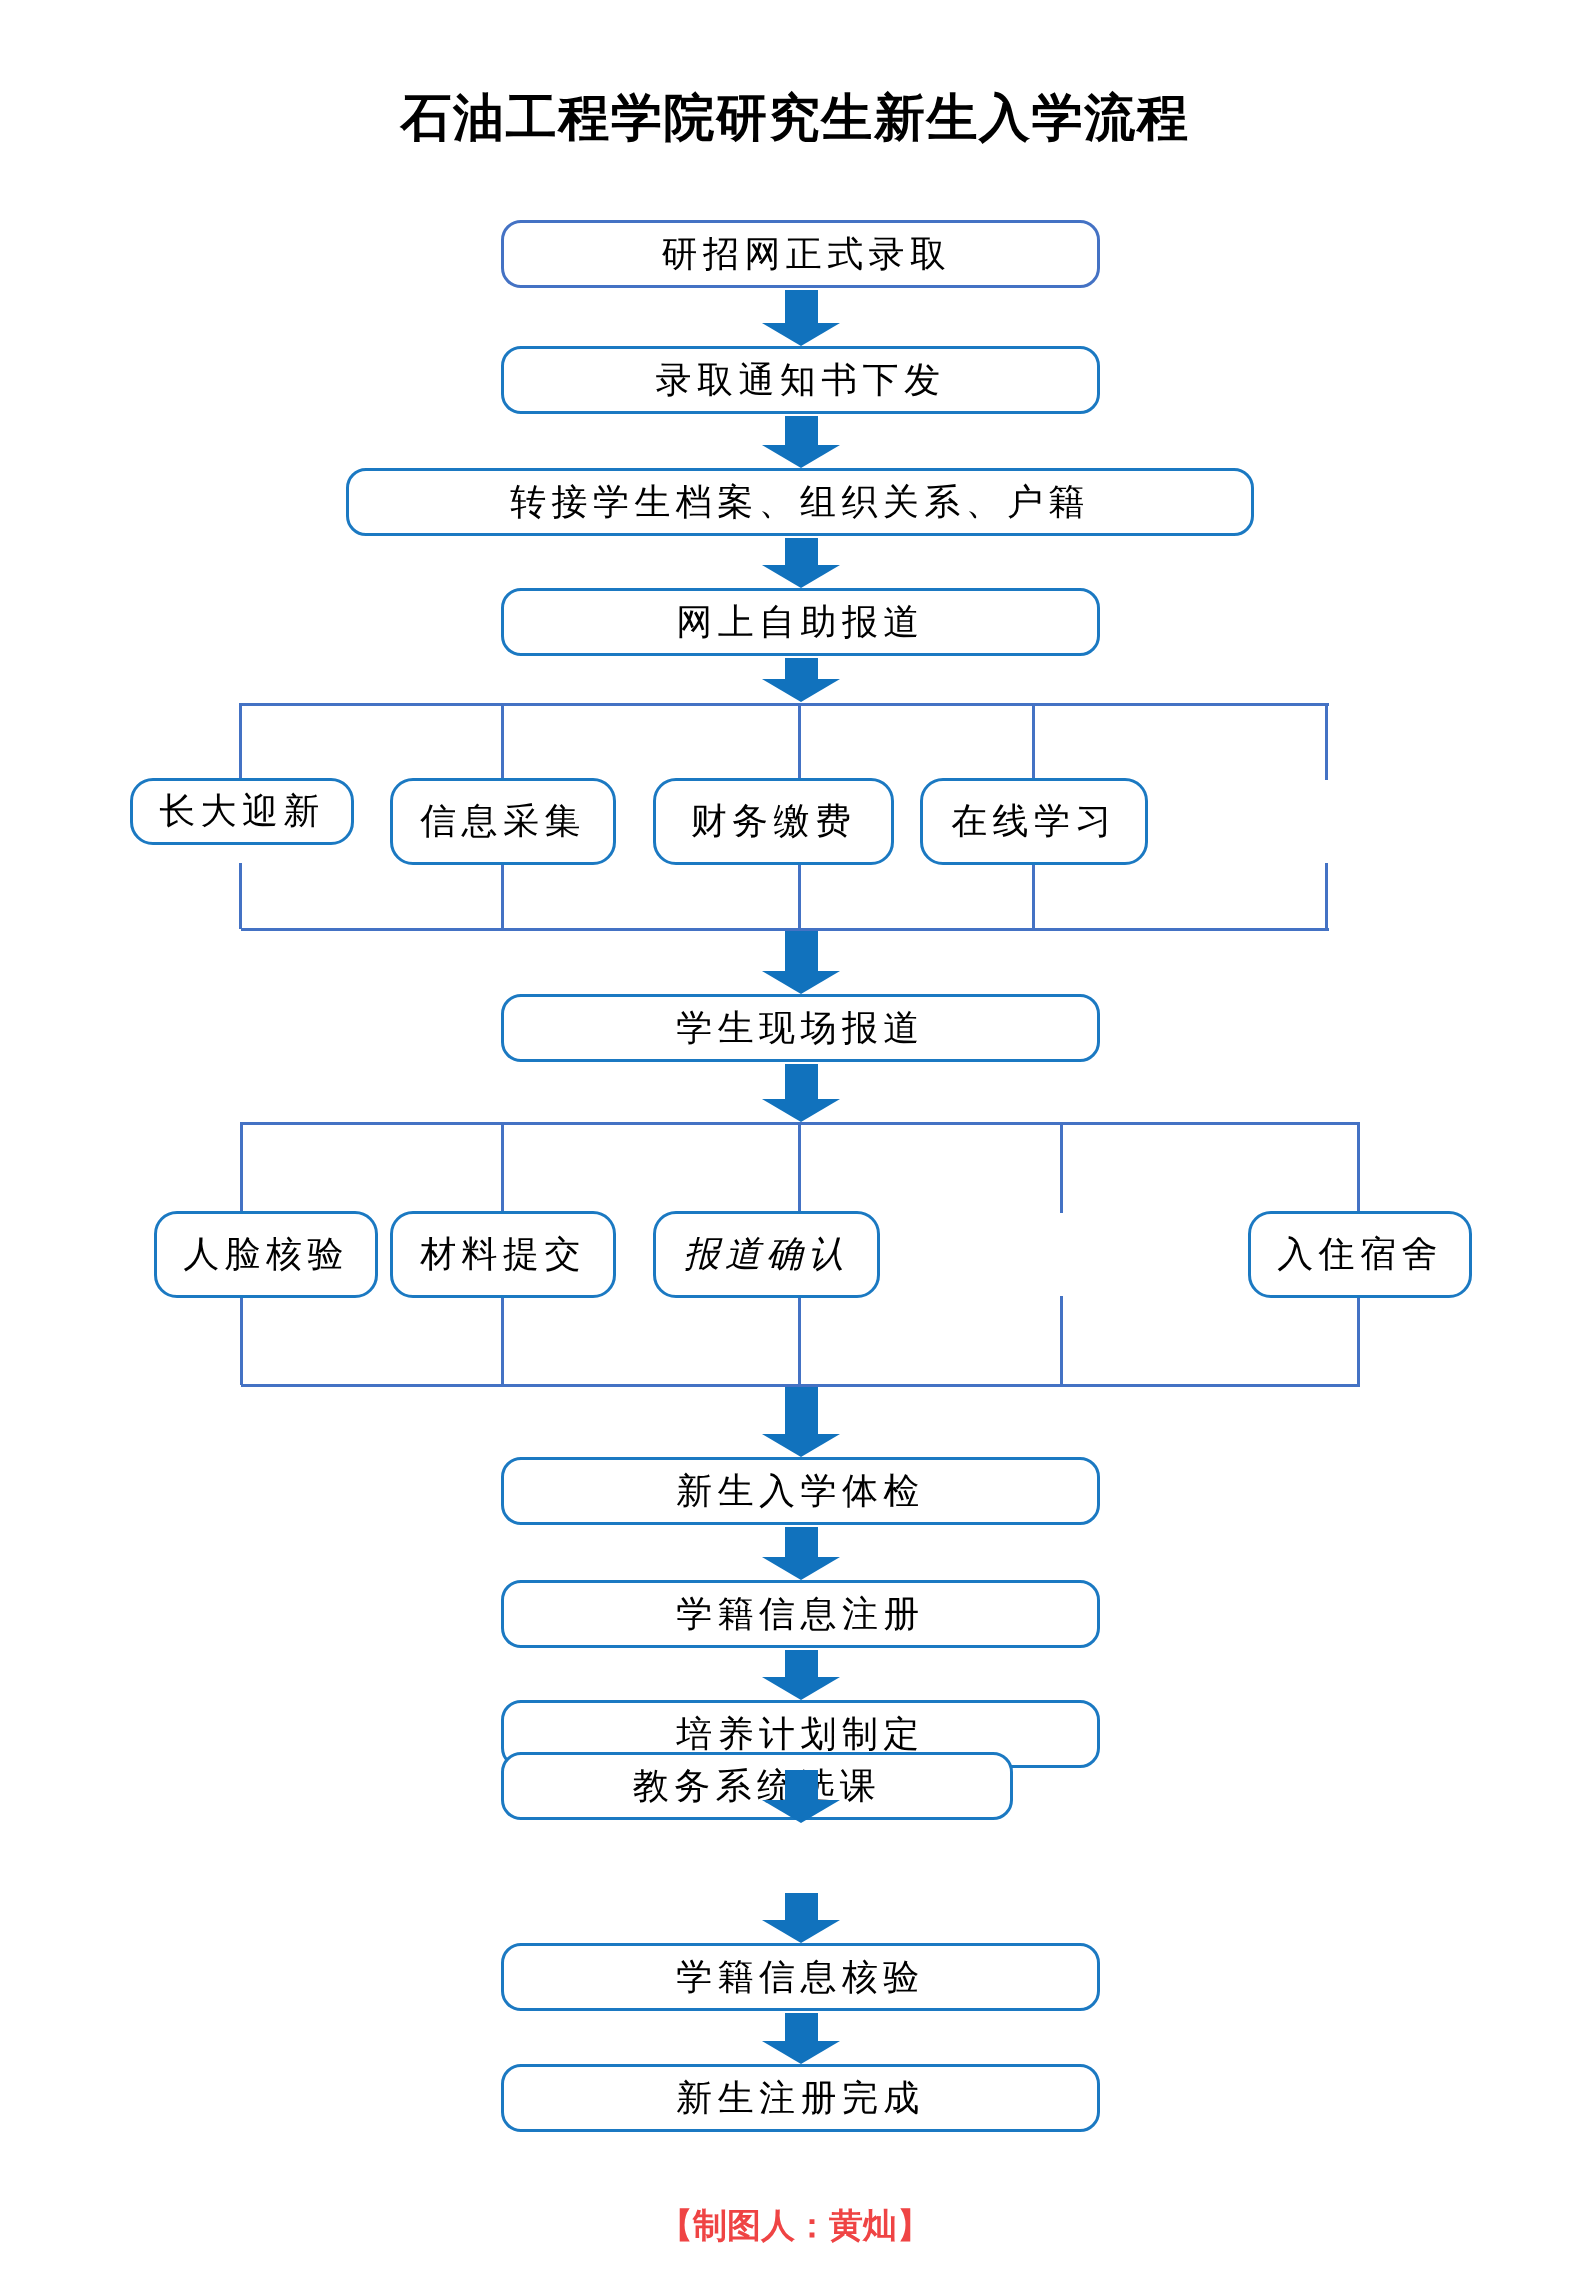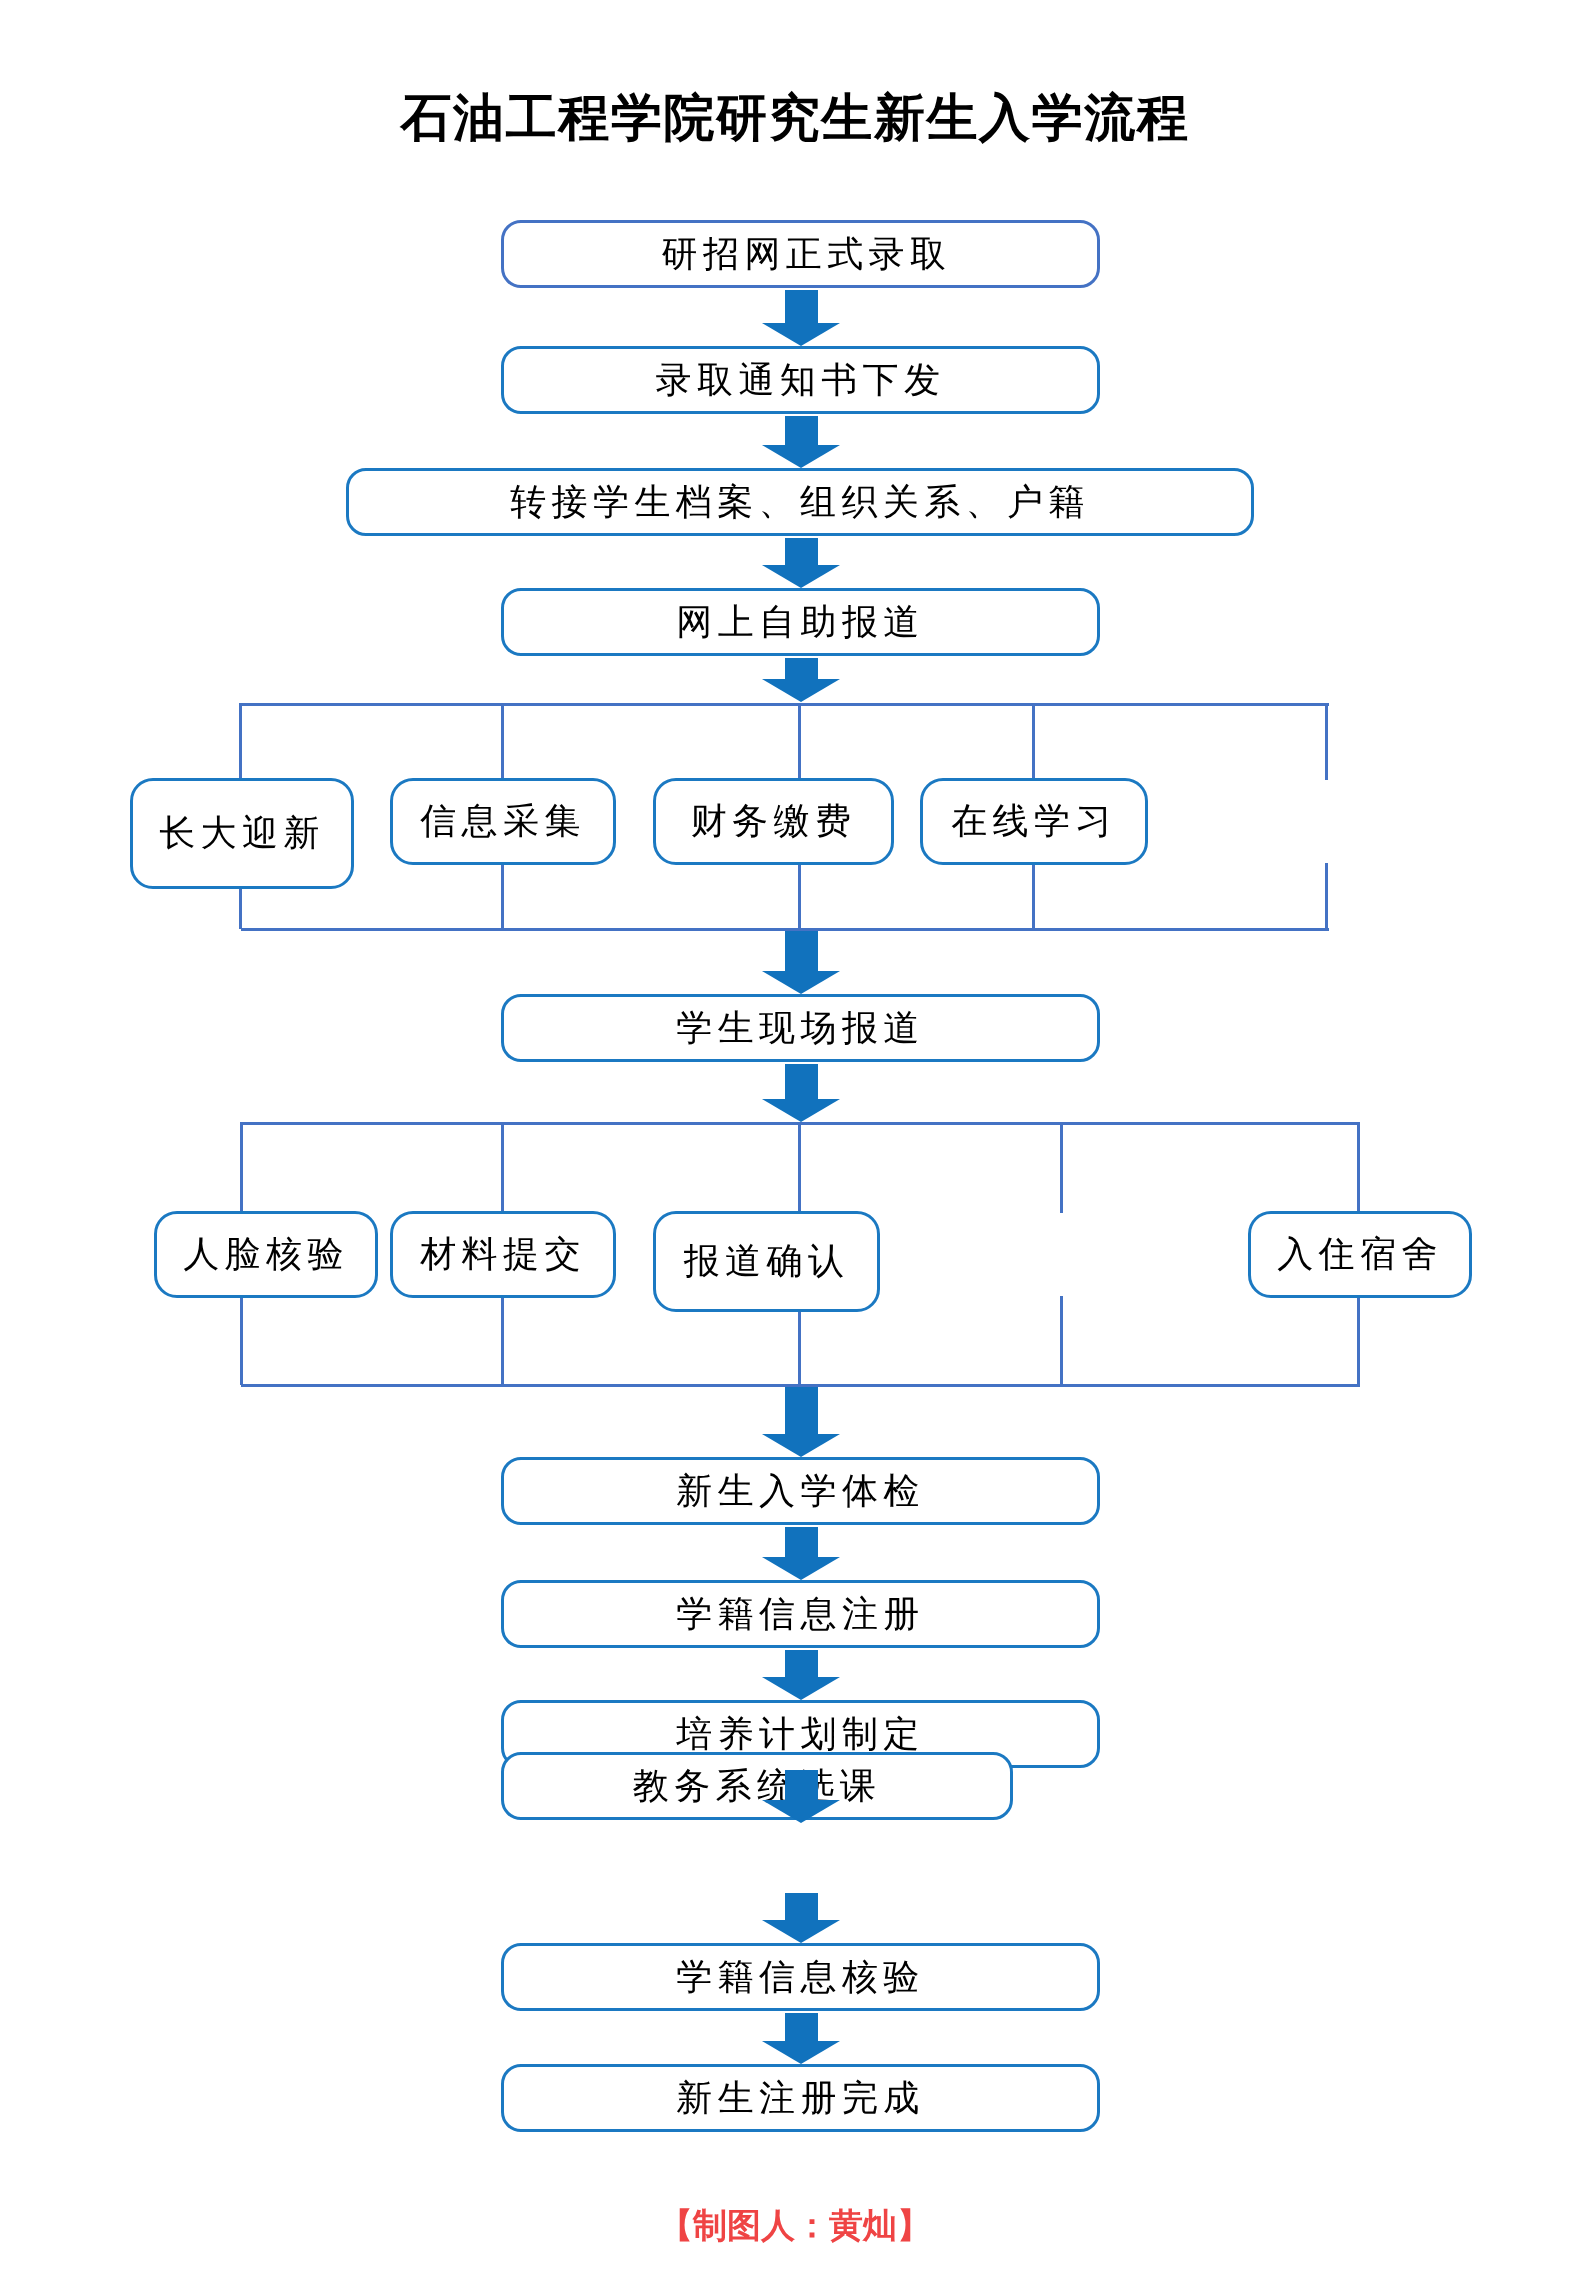--- a/index.html
+++ b/index.html
@@ -158,39 +158,39 @@
   <div class="rail-v" style="left:501px;top:703px;height:77px;"></div>
   <div class="rail-v" style="left:798px;top:703px;height:77px;"></div>
   <div class="rail-v" style="left:1032px;top:703px;height:77px;"></div>
   <div class="rail-v" style="left:1325px;top:703px;height:77px;"></div>
   <div class="rail-v" style="left:239px;top:863px;height:66px;"></div>
   <div class="rail-v" style="left:501px;top:863px;height:66px;"></div>
   <div class="rail-v" style="left:798px;top:863px;height:66px;"></div>
   <div class="rail-v" style="left:1032px;top:863px;height:66px;"></div>
   <div class="rail-v" style="left:1325px;top:863px;height:66px;"></div>
 
-  <div class="node row" style="left:130px;top:778px;width:224px;height:111px;">长大迎新</div>
+  <div class="node row" style="left:130px;top:778px;width:224px;height:67px;">长大迎新</div>
   <div class="node row" style="left:653px;top:778px;width:241px;height:87px;">财务缴费</div>
   <div class="node row" style="left:390px;top:778px;width:226px;height:87px;">信息采集</div>
   <div class="node row" style="left:920px;top:778px;width:228px;height:87px;">在线学习</div>
 
   <div class="rail-h" style="left:241px;top:1122px;width:1119px;"></div>
   <div class="rail-h" style="left:241px;top:1384px;width:1119px;"></div>
   <div class="rail-v" style="left:240px;top:1122px;height:91px;"></div>
   <div class="rail-v" style="left:501px;top:1122px;height:91px;"></div>
   <div class="rail-v" style="left:798px;top:1122px;height:91px;"></div>
   <div class="rail-v" style="left:1060px;top:1122px;height:91px;"></div>
   <div class="rail-v" style="left:1357px;top:1122px;height:91px;"></div>
   <div class="rail-v" style="left:240px;top:1296px;height:89px;"></div>
   <div class="rail-v" style="left:501px;top:1296px;height:89px;"></div>
   <div class="rail-v" style="left:798px;top:1296px;height:89px;"></div>
   <div class="rail-v" style="left:1060px;top:1296px;height:89px;"></div>
   <div class="rail-v" style="left:1357px;top:1296px;height:89px;"></div>
 
   <div class="node row" style="left:130px;top:1211px;width:224px;height:87px;margin-left:24px;">人脸核验</div>
   <div class="node row" style="left:390px;top:1211px;width:226px;height:87px;">材料提交</div>
-  <div class="node row" style="left:653px;top:1211px;width:227px;height:101px;">报道确认</div>
+  <div class="node row" style="left:653px;top:1211px;width:227px;height:87px;font-style:italic;">报道确认</div>
   <div class="node row" style="left:1248px;top:1211px;width:224px;height:87px;">入住宿舍</div>
 
   <div class="page-footer">【制图人：黄灿】</div>
 
 </div>
 
 
 </body></html>

